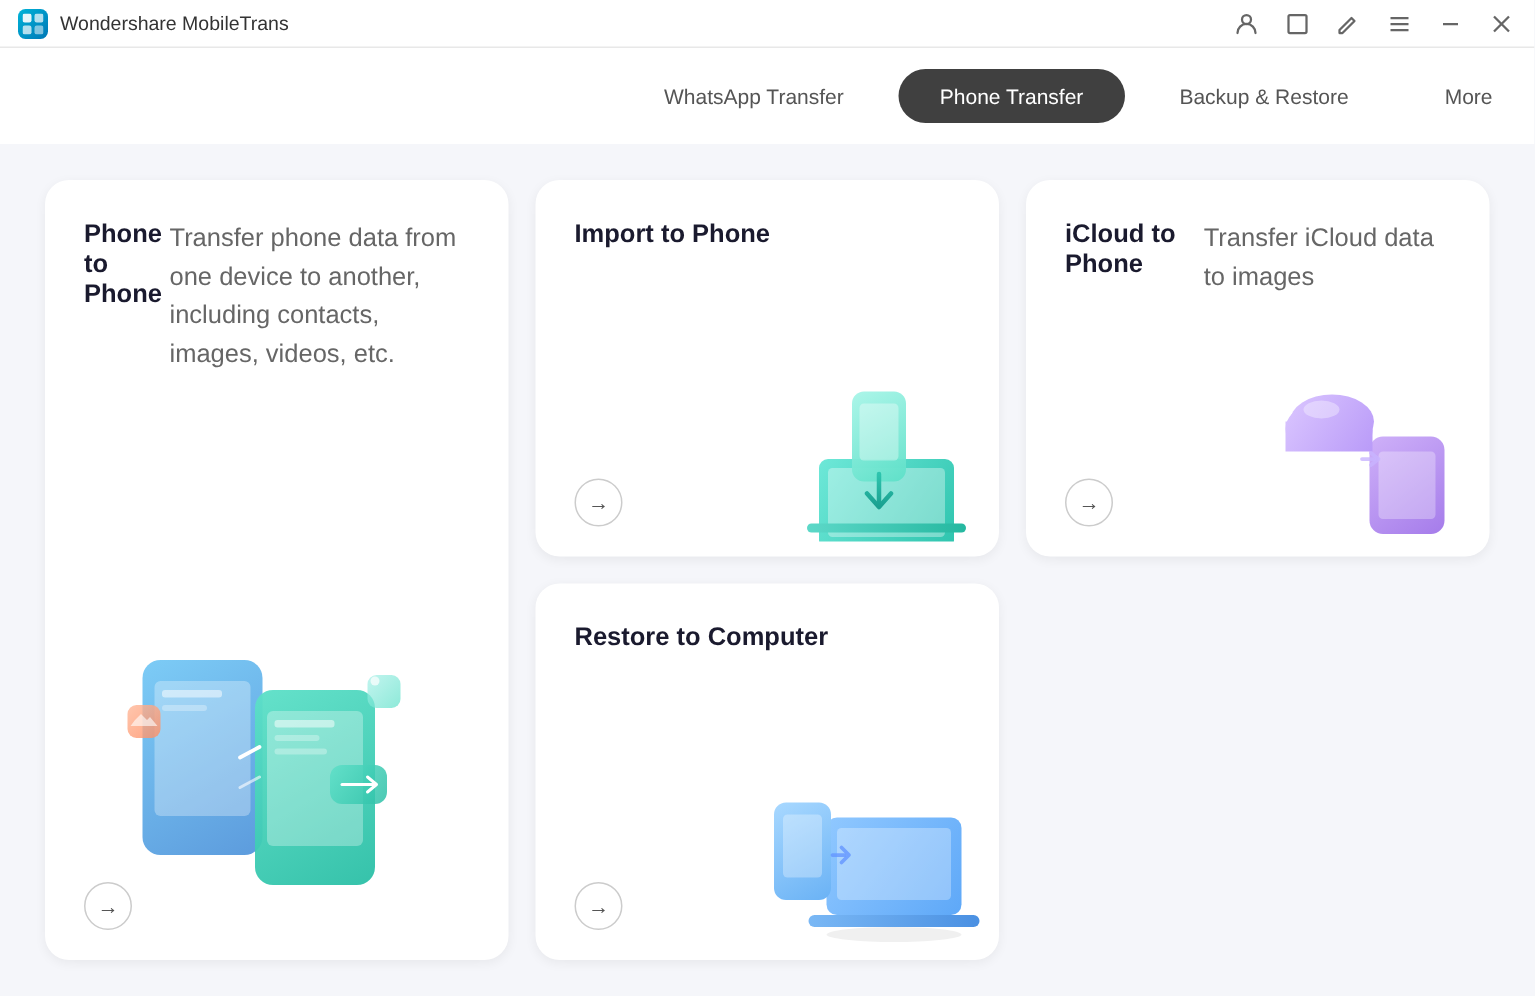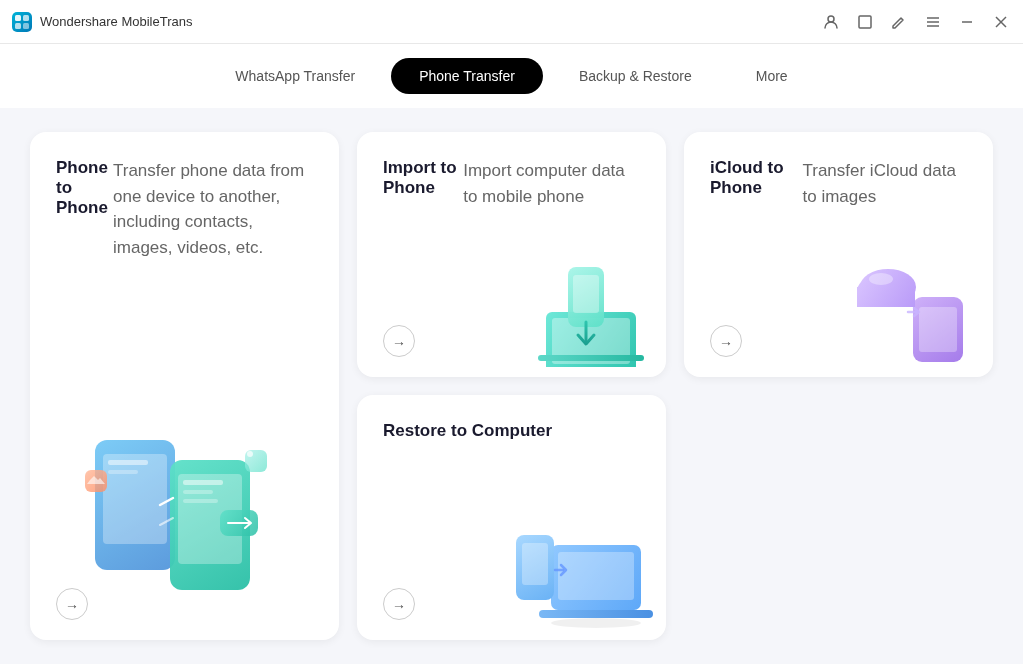--- a/index.html
+++ b/index.html
@@ -13,21 +13,21 @@
       flex-direction: column;
     }
 
     
     .title-bar {
       background: #ffffff;
       display: flex;
       align-items: center;
       justify-content: space-between;
       padding: 0 12px;
-      height: 44px;
+      height: 32px;
       border-bottom: 1px solid #e8e8e8;
       flex-shrink: 0;
     }
     .title-bar-left {
       display: flex;
       align-items: center;
       gap: 8px;
     }
     .app-icon {
       width: 20px;
@@ -60,38 +60,38 @@
       justify-content: center;
       width: 20px;
       height: 20px;
     }
 
     
     .nav-bar {
       background: #ffffff;
       display: flex;
       align-items: center;
-      justify-content: center;
+      justify-content: flex-end;
       gap: 8px;
       padding: 14px 0;
       flex-shrink: 0;
     }
     .nav-tab {
       padding: 10px 28px;
       border-radius: 25px;
       font-size: 14px;
       font-weight: 500;
       cursor: pointer;
       color: #555;
       background: transparent;
       border: none;
       transition: background 0.2s;
     }
     .nav-tab.active {
-      background: #000000;
+      background: #404040;
       color: white;
     }
 
     
     .main-content {
       flex: 1;
       padding: 24px 30px;
       display: grid;
       grid-template-columns: 1fr 1fr 1fr;
       grid-template-rows: 1fr 1fr;
@@ -304,21 +304,20 @@
             <stop offset="100%" stop-color="#5de0c8"></stop>
           </linearGradient>
         </defs>
       </svg>
     </div>
     <div class="card-arrow">→</div>
   </div>
 
   <div class="card">
     <span class="card-title">Import to Phone</span>
-    <span class="card-desc">Import computer data to mobile phone</span>
     <div class="import-illus">
       <svg width="140" height="110" viewBox="0 0 140 110" fill="none">
 
         <ellipse cx="75" cy="98" rx="45" ry="6" fill="rgba(0,0,0,0.06)"></ellipse>
         <rect x="30" y="55" width="90" height="60" rx="6" fill="url(#laptopGrad)"></rect>
         <rect x="36" y="61" width="78" height="46" rx="3" fill="rgba(255,255,255,0.35)"></rect>
 
         <rect x="22" y="98" width="106" height="6" rx="3" fill="url(#laptopBodyGrad)"></rect>
 
         <rect x="52" y="10" width="36" height="60" rx="8" fill="url(#phoneGreenGrad)" opacity="0.95"></rect>

